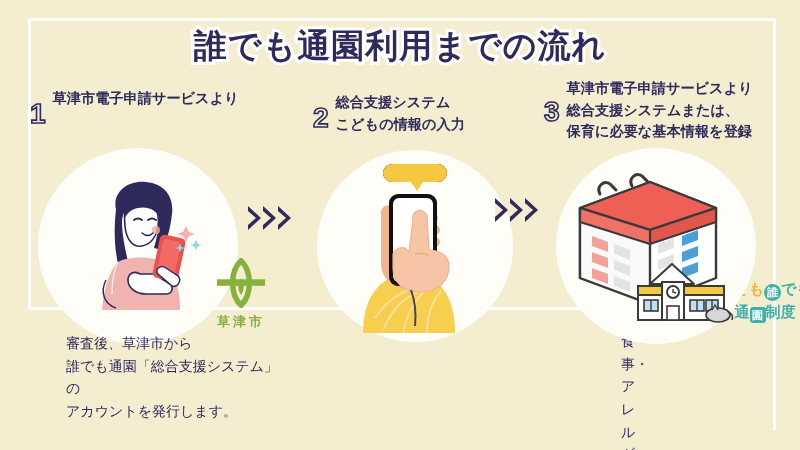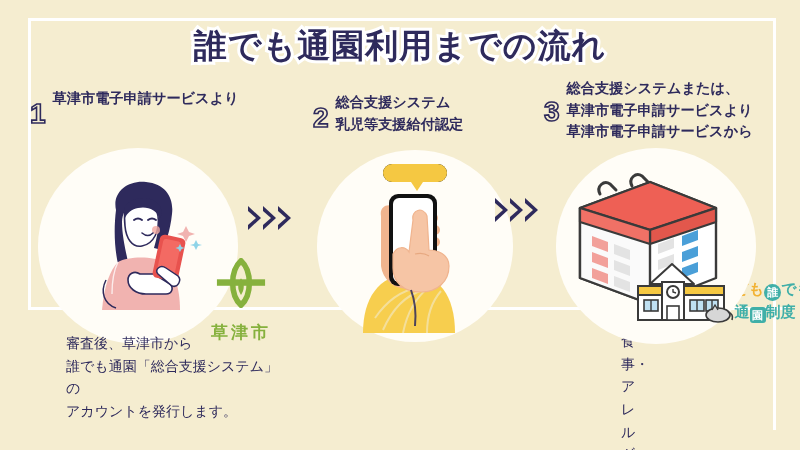--- a/index.html
+++ b/index.html
@@ -84,22 +84,22 @@
     width:0;height:0;
     border-top:7px solid transparent;
     border-bottom:7px solid transparent;
     border-left:8px solid #F5EDD0;
   }
 
   
   #kusatsu{position:absolute;left:178px;top:258px;width:90px;text-align:center;}
   .kusatsu-mark{width:56px;height:50px;margin:0 auto;display:block;}
   .kusatsu-name{
-    font-size:17px;font-weight:bold;color:#86B13D;letter-spacing:3px;
-    margin-top:16px;line-height:1;
+    font-size:13px;font-weight:bold;color:#86B13D;letter-spacing:3px;
+    margin-top:7px;line-height:1;
   }
 
   
   .kdlogo{position:absolute;text-align:center;}
   #kd2{left:400px;top:281px;width:120px;}
   .kd-l1{font-size:15px;font-weight:bold;line-height:1.05;white-space:nowrap;}
   .kd-l2{font-size:15px;font-weight:bold;line-height:1.2;color:#3FAFA8;white-space:nowrap;margin-top:2px;}
   .kd-orange{color:#F2B233;}
   .kd-teal{color:#3FAFA8;}
   .kd-circle{
@@ -194,21 +194,21 @@
     <span></span>
     <span></span>
   </div>
 
   <div class="col" id="col2">
 
     <div class="head">
       <div class="stepnum">2</div>
       <div class="headtext">
         <div>総合支援システム</div>
-        <div>乳児等支援給付認定</div>
+        <div>こどもの情報の入力</div>
       </div>
     </div>
 
     <div class="circle" id="c2"></div>
 
     <svg class="art" style="left:40px;top:158px;" width="145" height="175" viewBox="0 0 145 175">
 
       <rect x="38" y="6" width="64" height="18" rx="9" fill="#F5C košt"></rect>
       <rect x="38" y="6" width="64" height="18" rx="9" fill="#F5C842"></rect>
       <path d="M66 24 l6 9 6 -9 Z" fill="#F5C842"></path>
@@ -253,23 +253,23 @@
     <span></span>
     <span></span>
     <span></span>
   </div>
 
   <div class="col" id="col3">
 
     <div class="head">
       <div class="stepnum">3</div>
       <div class="headtext">
+        <div>草津市電子申請サービスより</div>
         <div>総合支援システムまたは、</div>
-        <div>草津市電子申請サービスより</div>
-        <div>草津市電子申請サービスから</div>
+        <div>保育に必要な基本情報を登録</div>
       </div>
     </div>
 
     <div class="circle" id="c3"></div>
 
     <svg class="art" style="left:28px;top:160px;" width="185" height="175" viewBox="0 0 185 175">
 
       <path d="M14 48 L84 22 L150 48 L150 118 L84 144 L14 118 Z" fill="#FFFFFF" stroke="#3A3A3A" stroke-width="2.4" stroke-linejoin="round"></path>
       <path d="M14 48 L84 74 L84 144 L14 118 Z" fill="#FAFAFA" stroke="#3A3A3A" stroke-width="2.4" stroke-linejoin="round"></path>
 

